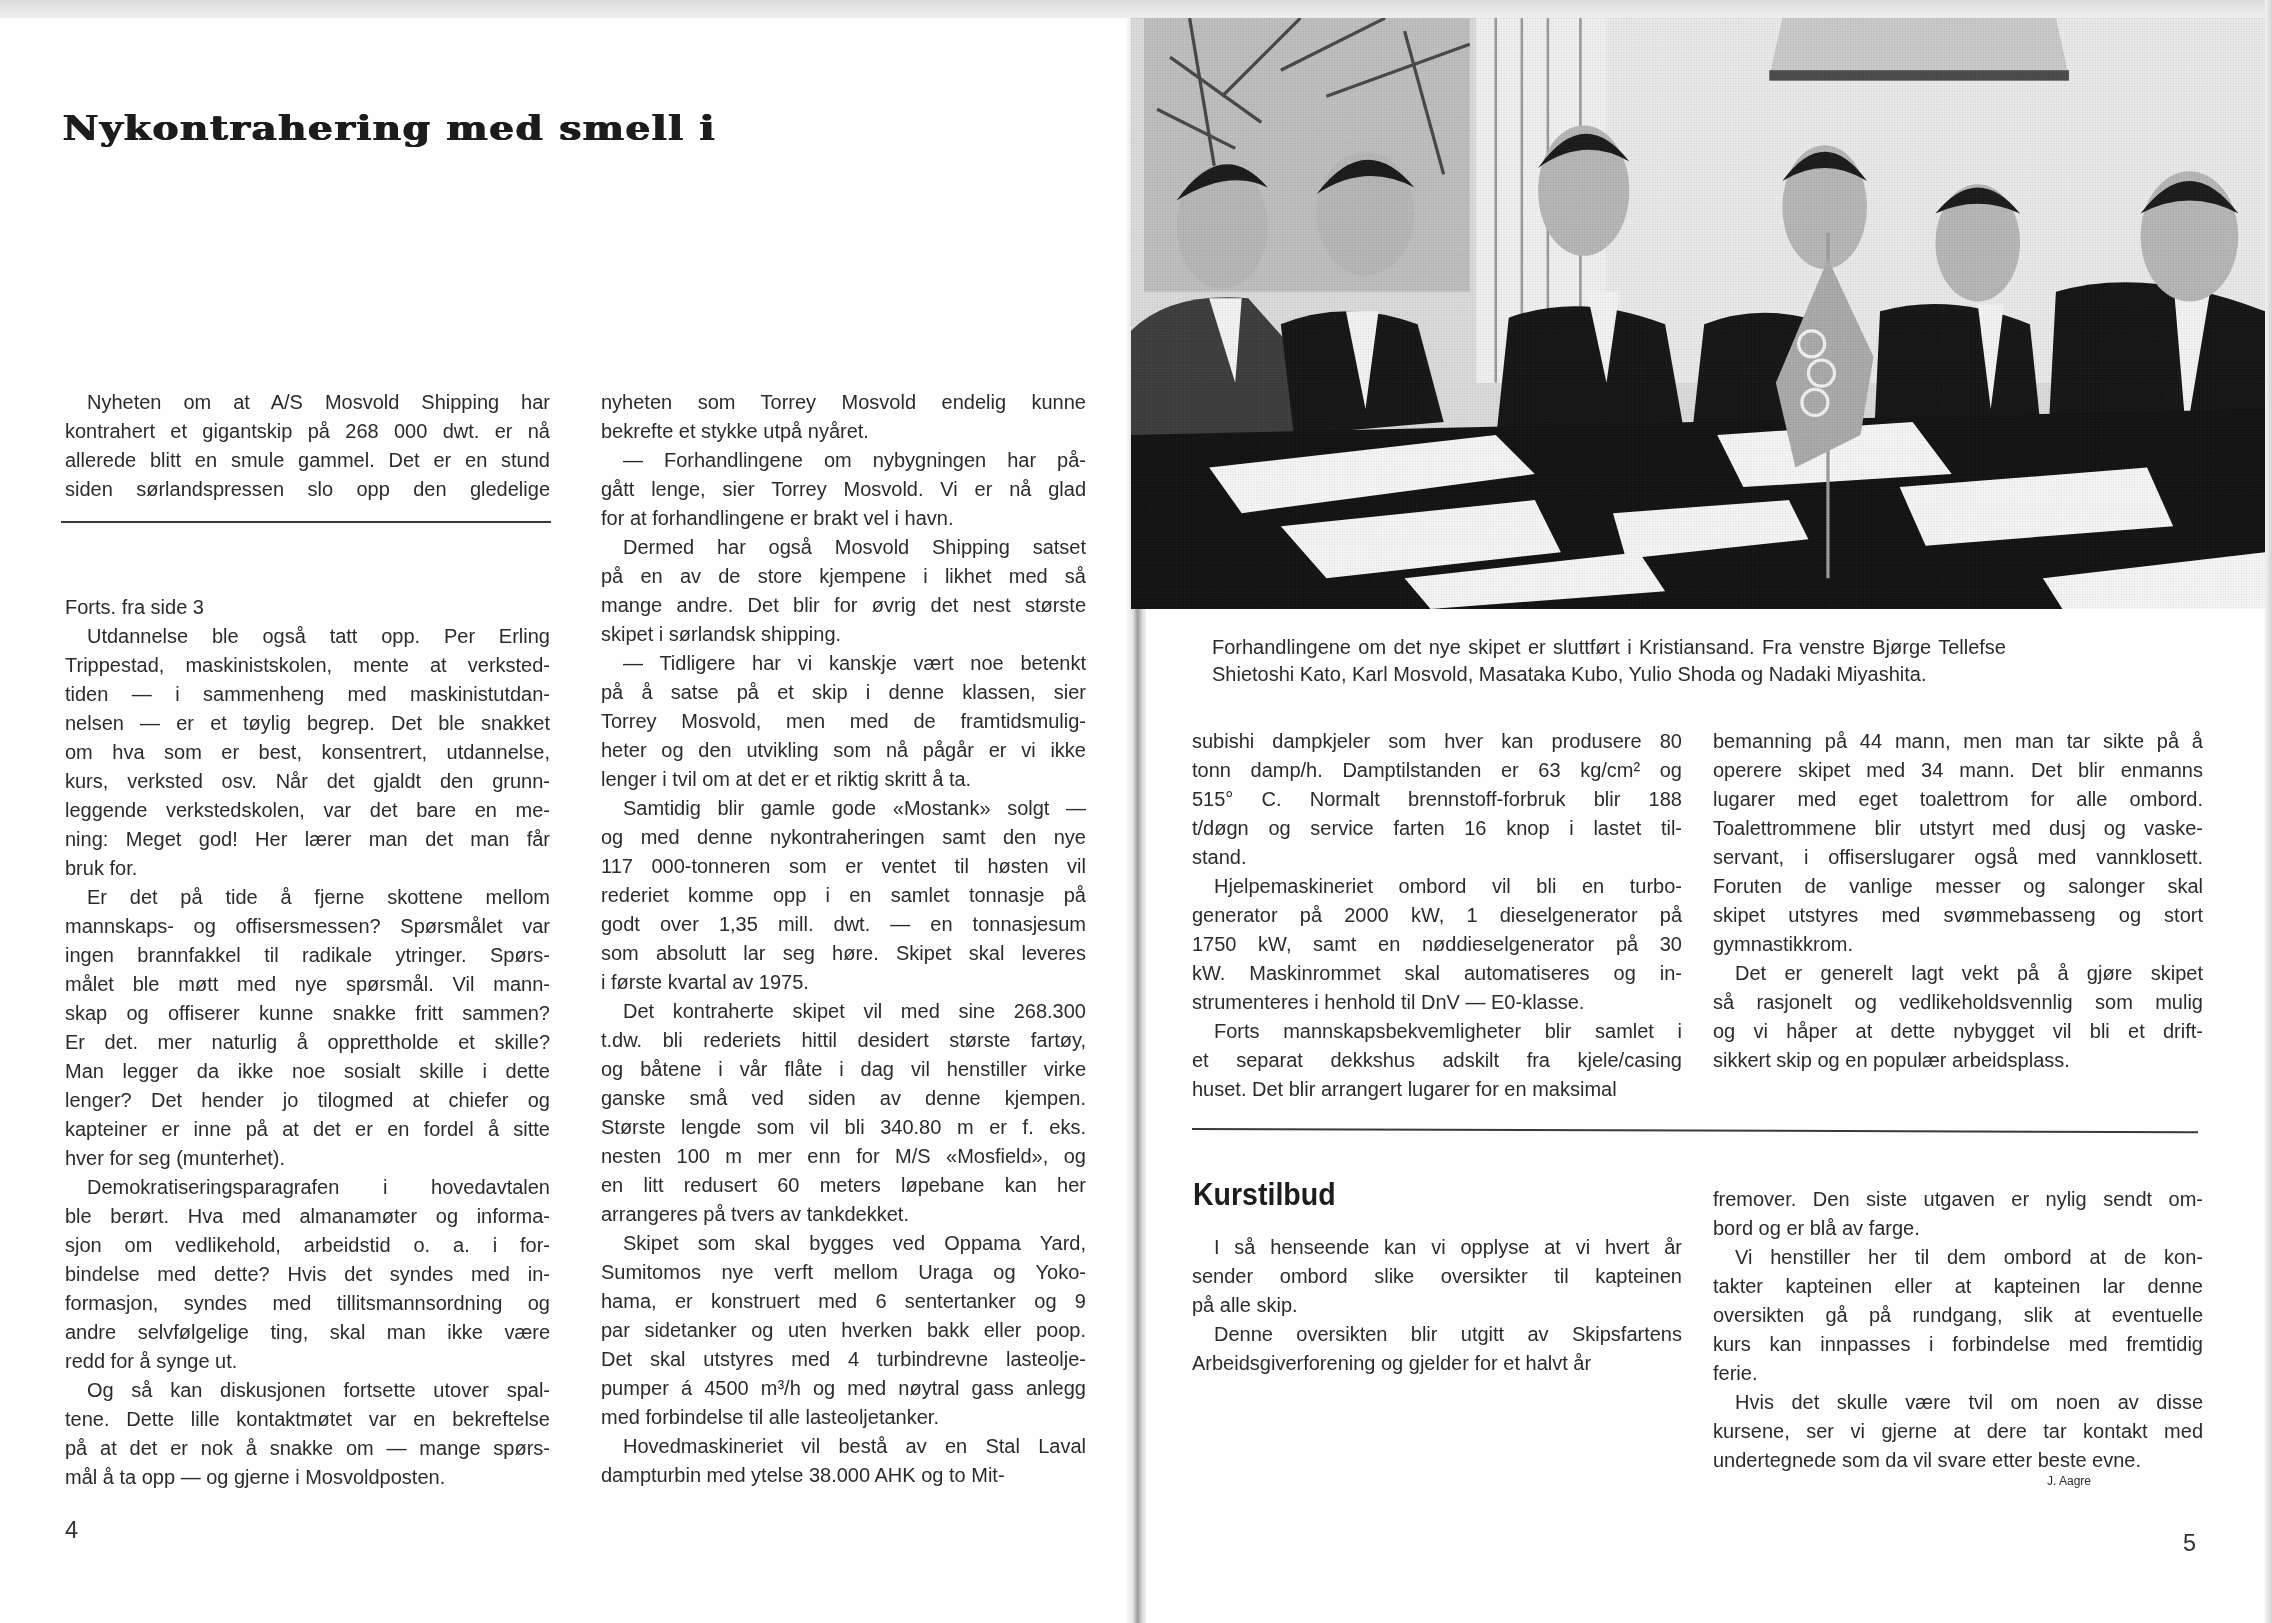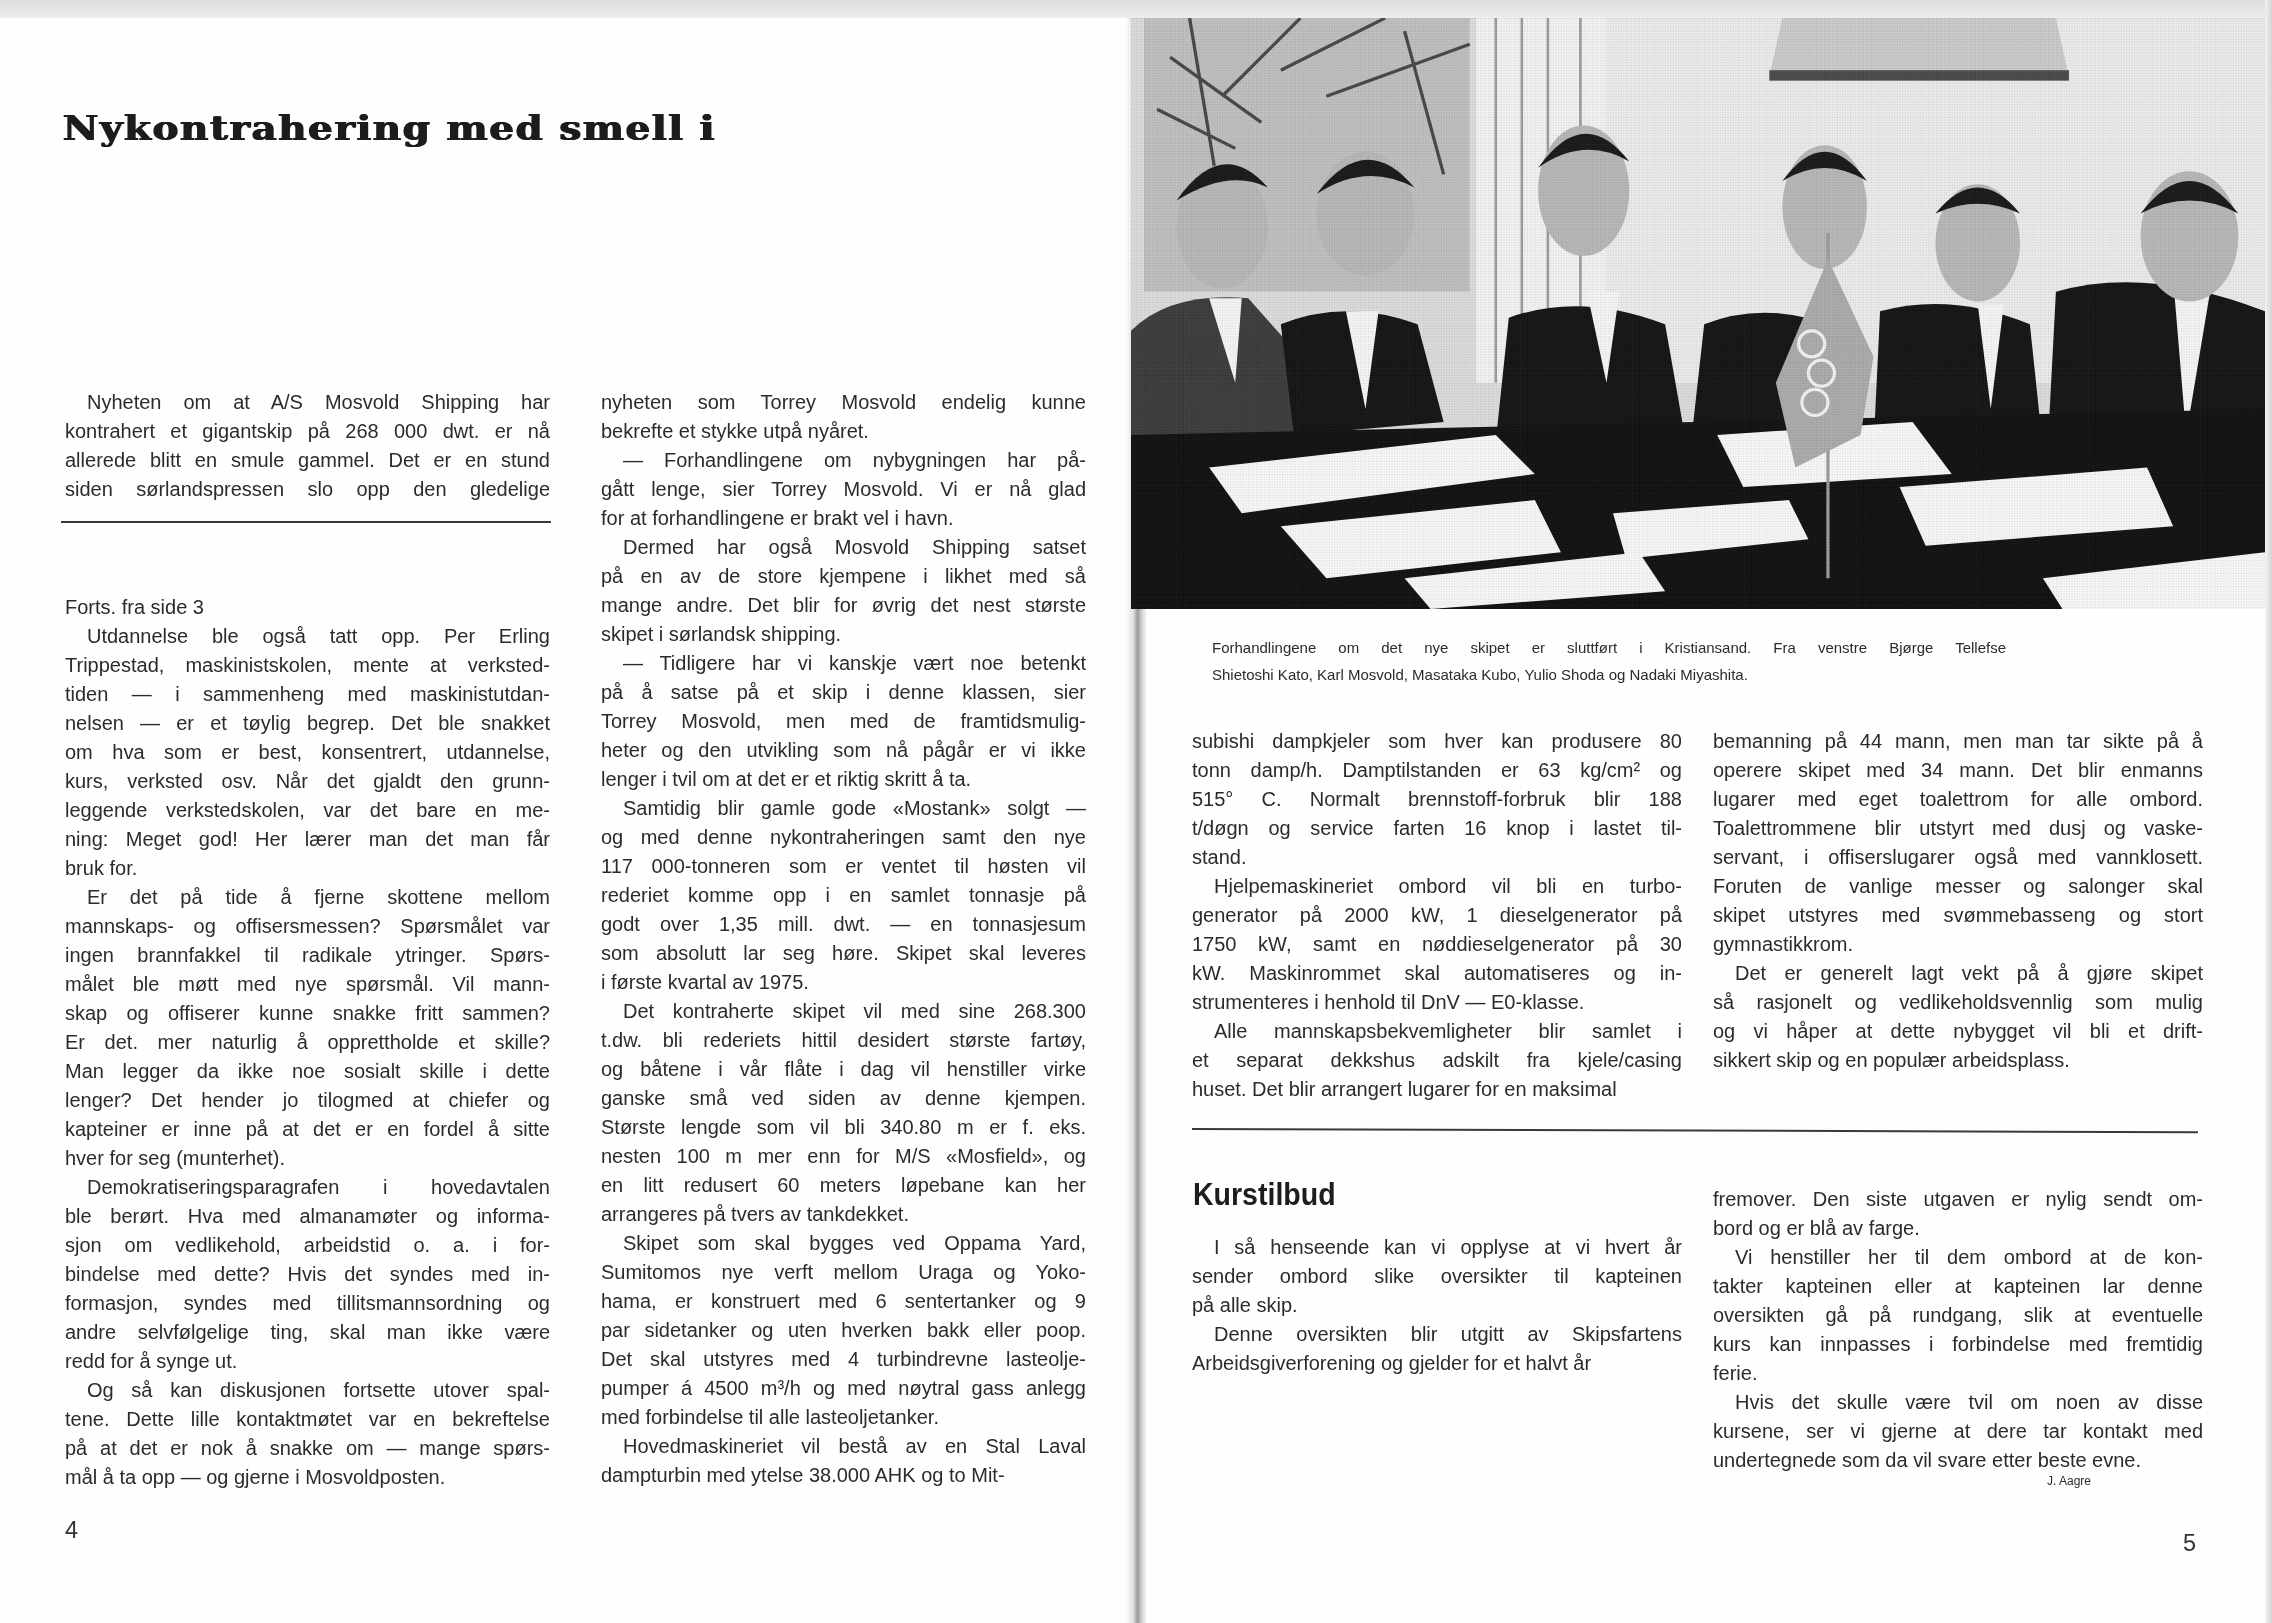--- a/index.html
+++ b/index.html
@@ -28,21 +28,21 @@
   .col .ln { display: block; text-align: justify; text-align-last: justify; white-space: nowrap; }
   .col .ln.last { text-align-last: left; }
 
   .rule { position: absolute; height: 2px; background: #3a3a3a; }
 
   .pagenum { position: absolute; font-size: 23.4px; color: #333; }
 
   .photo { position: absolute; left: 1131px; top: 18px; width: 1134px; height: 591px; background: #8a8a8a; overflow: hidden; }
   .photo svg { display: block; }
 
-  .caption { position: absolute; left: 1212px; top: 634px; width: 794px; font-size: 15px; line-height: 27px; color: #2b2b2b; }
+  .caption { position: absolute; left: 1212px; top: 634px; width: 794px; font-size: 20px; line-height: 27px; color: #2b2b2b; }
   .caption .ln { display: block; white-space: nowrap; text-align: justify; text-align-last: justify; }
   .caption .ln.last { text-align-last: left; }
 
   .section-title { position: absolute; left: 1193px; top: 1177px; margin: 0;
     font-family: "Liberation Sans", sans-serif; font-weight: bold; font-size: 31px; color: #1d1d1d;
     transform: scaleX(0.92); transform-origin: left center; }
   .signature { position: absolute; left: 2047px; top: 1474px; font-size: 12px; color: #2b2b2b; }
 </style>
 </head>
 <body>
@@ -273,21 +273,21 @@
       <span class="ln last">stand.</span>
     </div>
     <div>
       <span class="ln" style="padding-left: 22px;">Hjelpemaskineriet ombord vil bli en turbo-</span>
       <span class="ln">generator på 2000 kW, 1 dieselgenerator på</span>
       <span class="ln">1750 kW, samt en nøddieselgenerator på 30</span>
       <span class="ln">kW. Maskinrommet skal automatiseres og in-</span>
       <span class="ln last">strumenteres i henhold til DnV — E0-klasse.</span>
     </div>
     <div>
-      <span class="ln" style="padding-left: 22px;">Alle mannskapsbekvemligheter blir samlet i</span>
+      <span class="ln" style="padding-left: 22px;">Forts mannskapsbekvemligheter blir samlet i</span>
       <span class="ln">et separat dekkshus adskilt fra kjele/casing</span>
       <span class="ln last">huset. Det blir arrangert lugarer for en maksimal</span>
     </div>
   </div>
 <div class="col" id="r-col2" style="left:1713px; top:727px; width:490px;">
     <div>
       <span class="ln">bemanning på 44 mann, men man tar sikte på å</span>
       <span class="ln">operere skipet med 34 mann. Det blir enmanns</span>
       <span class="ln">lugarer med eget toalettrom for alle ombord.</span>
       <span class="ln">Toalettrommene blir utstyrt med dusj og vaske-</span>

